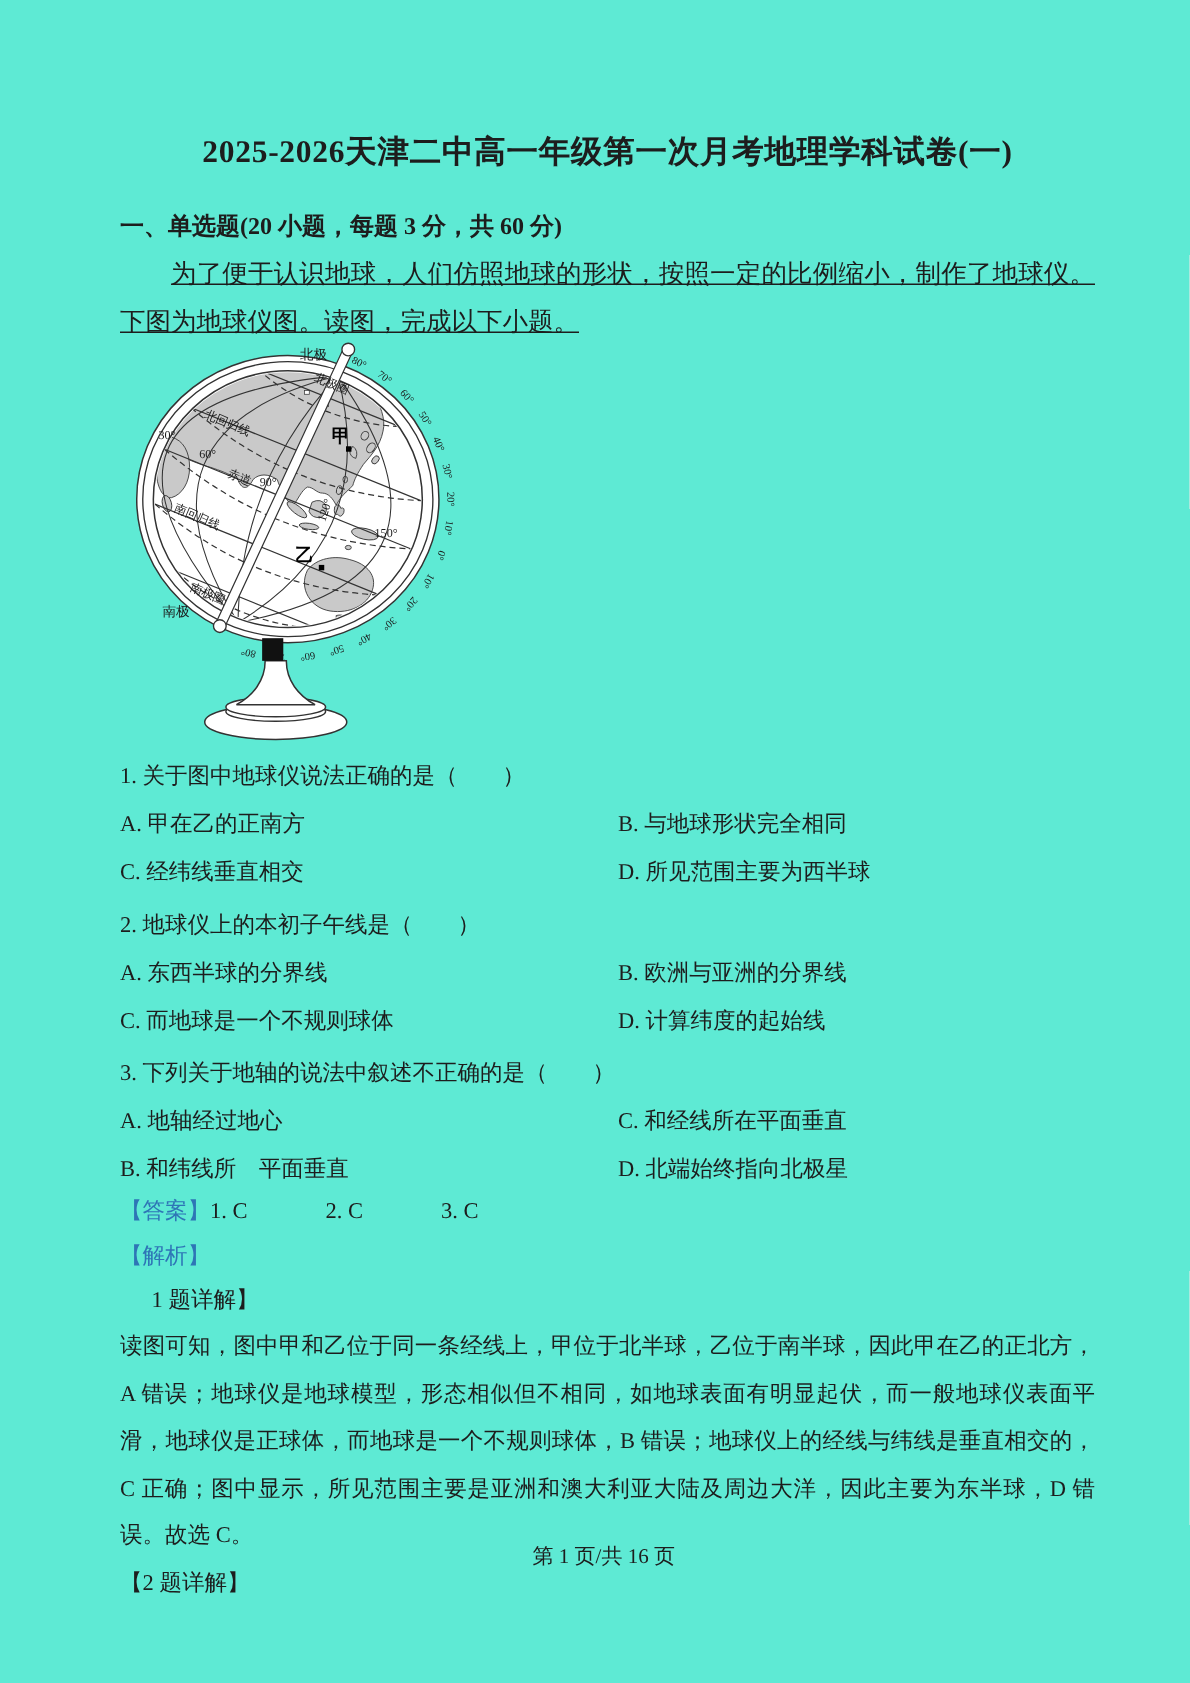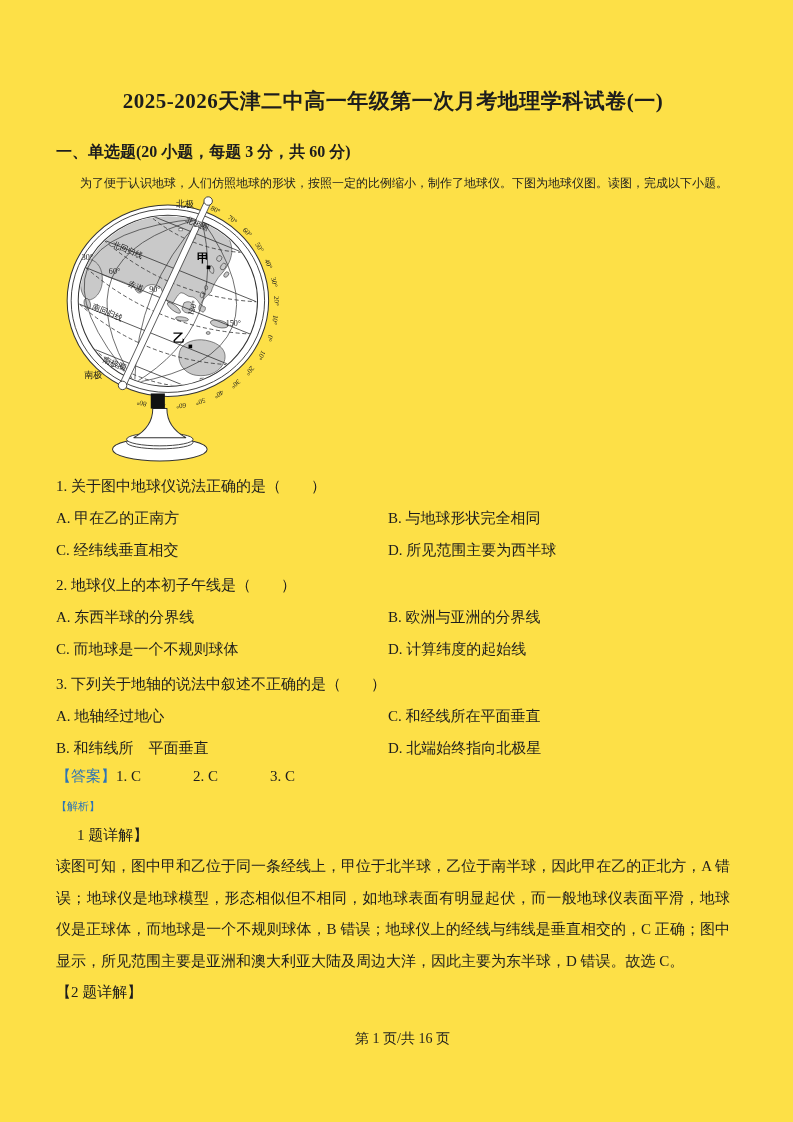--- a/index.html
+++ b/index.html
@@ -1,32 +1,32 @@
 <!DOCTYPE html>
 <html><head>
 <meta charset="utf-8">
 <style>
   html,body{margin:0;padding:0;background:#e8e8e8;}
   .page{
-    width:793px;height:1122px;background:#fde047;margin:0 auto;
+    width:793px;height:1122px;background:#5eead4;margin:0 auto;
     font-family:"Liberation Serif","DejaVu Serif",serif;color:#1d1d1d;
-    padding:86px 63px 0 56px;box-sizing:border-box;position:relative;overflow:hidden;
+    padding:86px 63px 0 80px;box-sizing:border-box;position:relative;overflow:hidden;
   }
   .title{font-size:21px;font-weight:bold;text-align:center;margin:0;line-height:30px;letter-spacing:.5px;}
   .section-heading{font-size:16px;font-weight:bold;margin:24px 0 0 0;line-height:24px;}
-  .intro{font-size:12px;line-height:32px;margin:3px 0 0 0;text-indent:2em;text-align:justify;}
+  .intro{font-size:17px;line-height:32px;margin:3px 0 0 0;text-indent:2em;text-align:justify;text-decoration:underline;}
   .figure{margin:-4px 0 0 4px;width:247px;}
   .figure svg{display:block;}
   .question{margin:3px 0 0 0;}
   .stem{font-size:15px;line-height:32px;margin:0;}
   .opts{display:grid;grid-template-columns:332px 1fr;font-size:15px;line-height:32px;}
   .answer-line{margin:-4px 0 0 0;font-size:15px;line-height:32px;}
   .blue{color:#2e75b6;}
   .ans-item{display:inline-block;margin-right:52px;}
-  .analysis-label{margin:0;font-size:11px;line-height:28px;}
+  .analysis-label{margin:0;font-size:15px;line-height:28px;}
   .detail-heading{margin:0;font-size:15px;line-height:31px;padding-left:21px;}
   .detail-heading.flush{padding-left:0;}
   .body-par{margin:0;font-size:15px;line-height:31.5px;text-align:justify;}
   .footer{position:absolute;top:1029px;left:12px;right:0;text-align:center;font-size:14px;line-height:20px;}
   
   .ln{fill:none;stroke:#333;stroke-width:.8;}
   .lnd{fill:none;stroke:#333;stroke-width:.8;stroke-dasharray:4 2.6;}
   .mer{fill:none;stroke:#333;stroke-width:.7;}
   .land{fill:#c9c9c9;stroke:#3a3a3a;stroke-width:.6;}
   .geo-label{font-size:8px;fill:#1a1a1a;}

